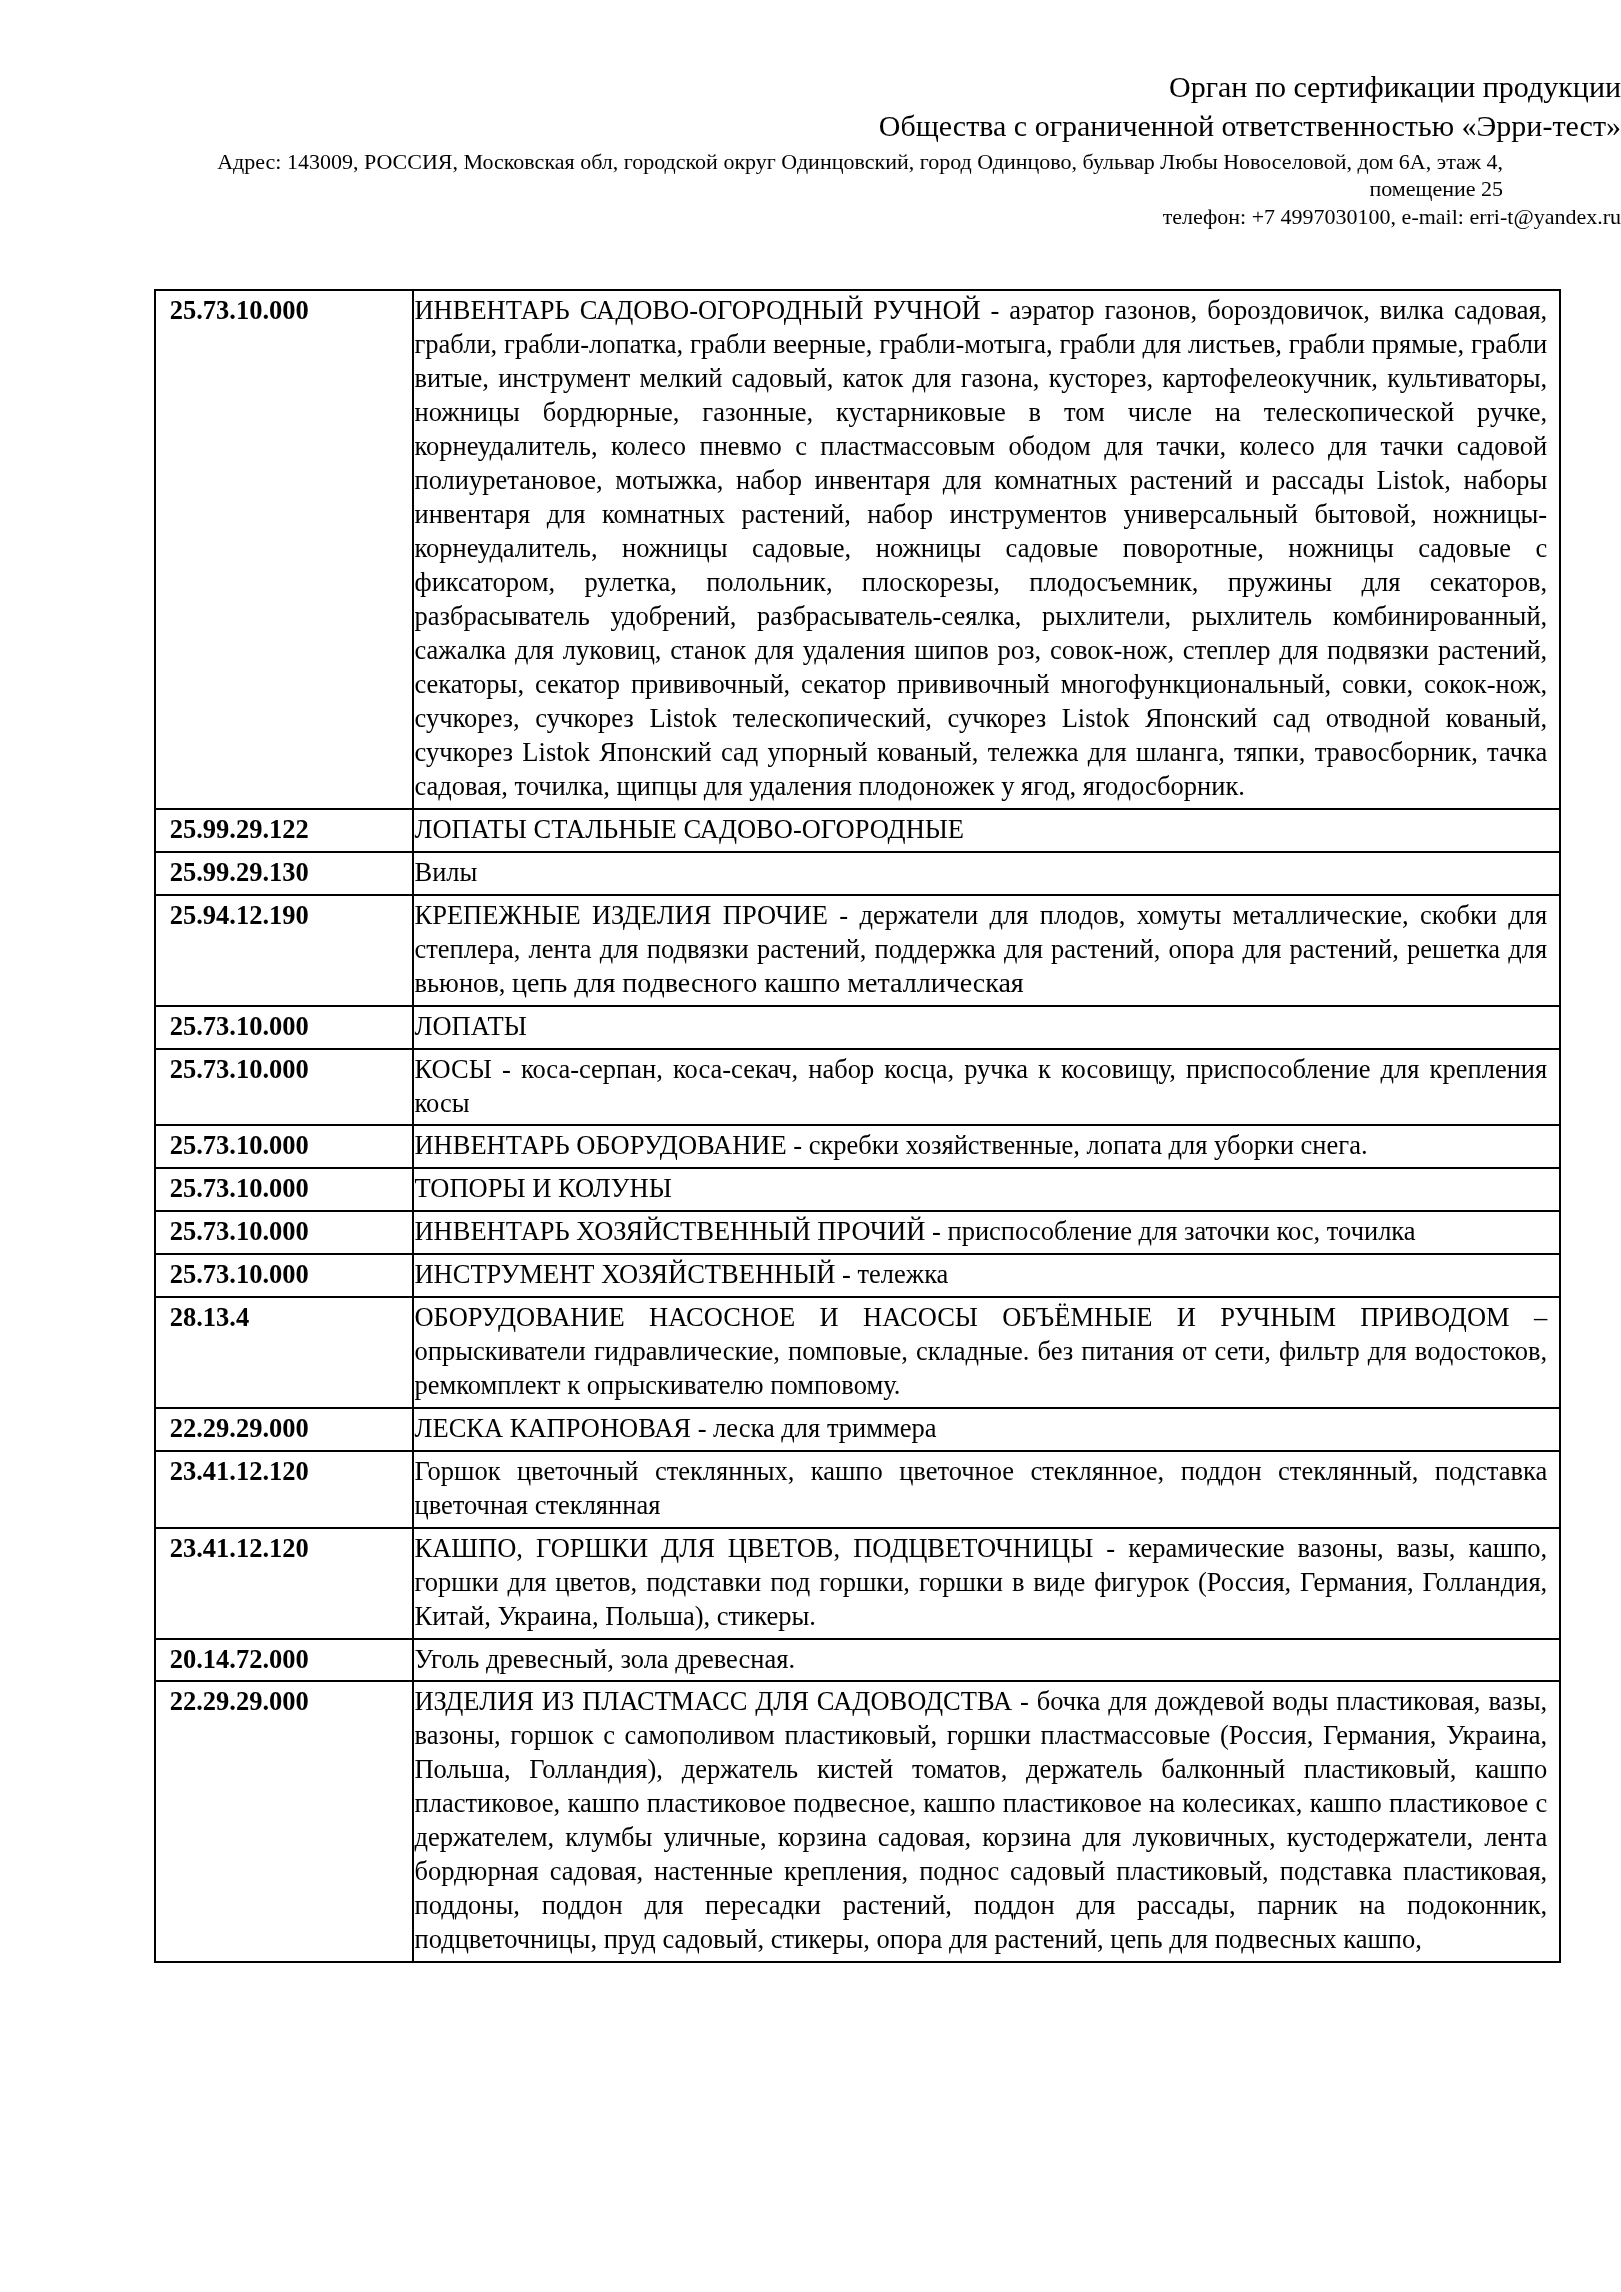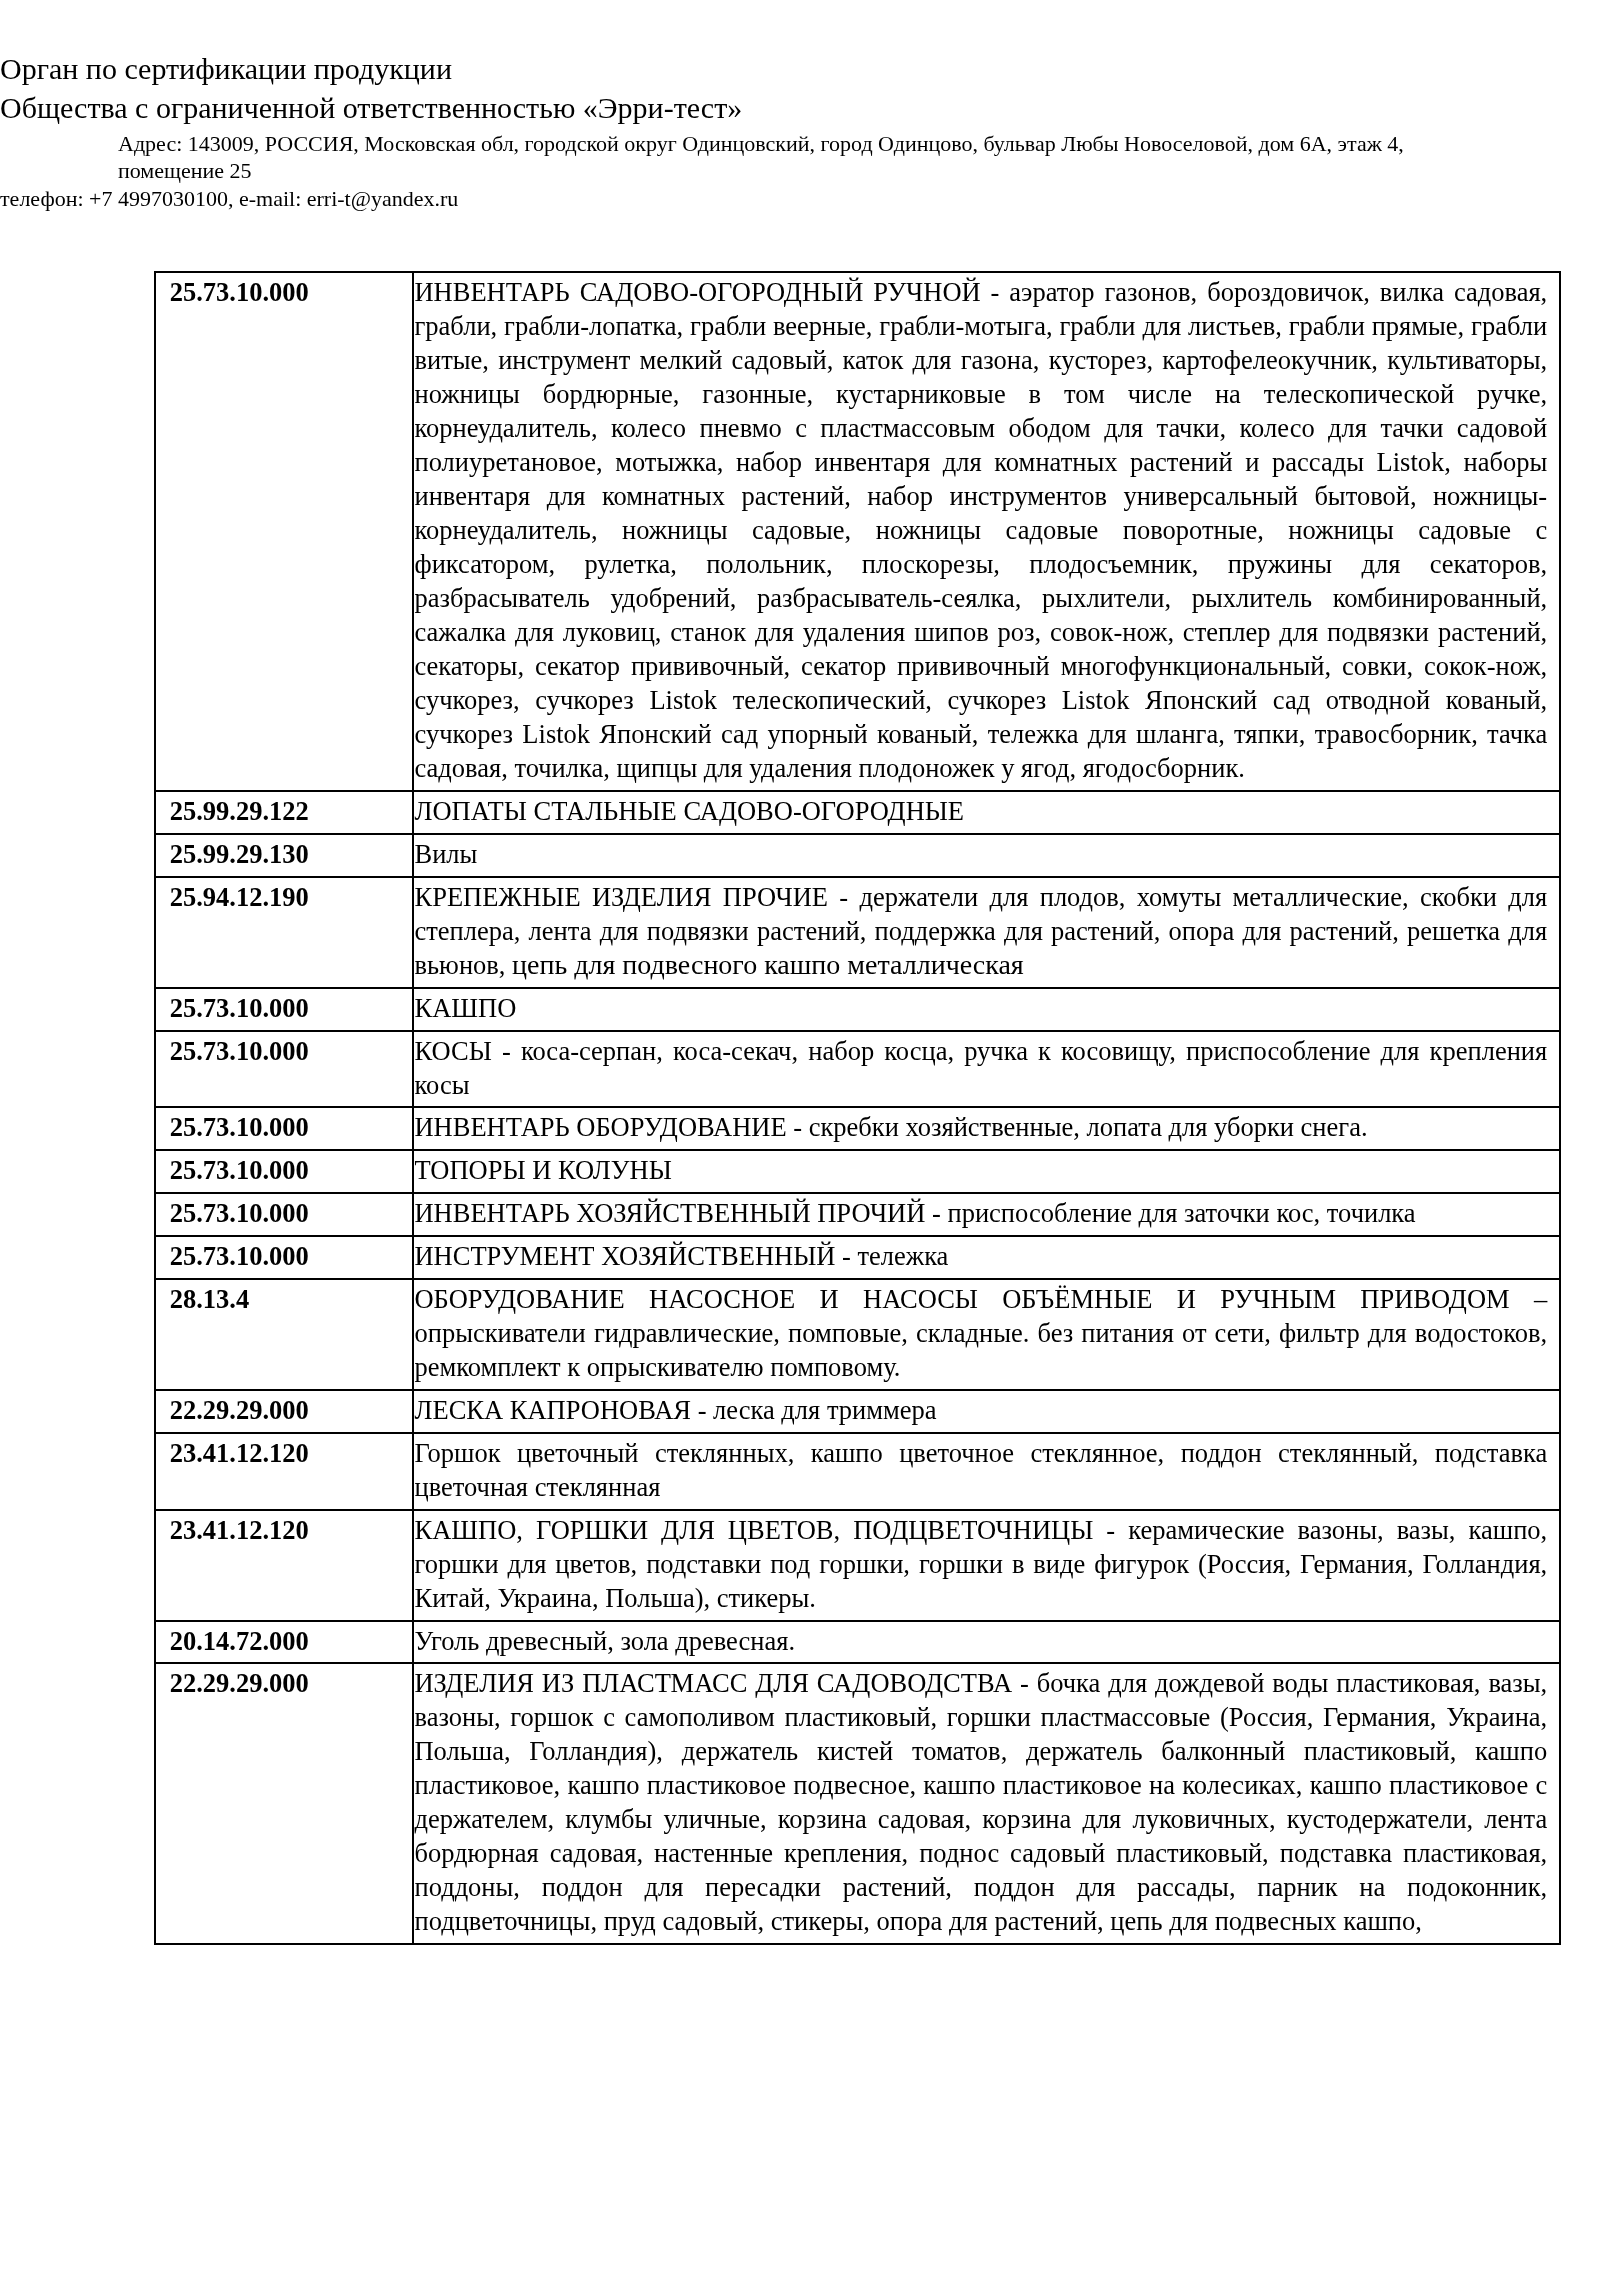--- a/index.html
+++ b/index.html
@@ -10,22 +10,22 @@
   .page {
     position: relative;
     width: 1621px;
     height: 2293px;
     background: #ffffff;
     font-family: "Liberation Serif", "DejaVu Serif", serif;
     color: #000000;
     overflow: hidden;
   }
   .doc-header {
-    padding-top: 49px;
-    text-align: left;
+    padding-top: 67px;
+    text-align: right;
   }
   .doc-header .h-main {
     font-size: 30px;
     line-height: 39px;
   }
   .doc-header .h-sub {
     font-size: 22px;
     line-height: 27.4px;
   }
   .doc-header .h-sub.address {
@@ -90,21 +90,21 @@
     <td class="desc-cell"><span class="title"></span><span class="sep"></span><span class="items">Вилы</span><span class="items-small"></span></td>
   </tr>
 
   <tr>
     <td class="code-cell">25.94.12.190</td>
     <td class="desc-cell"><span class="title">КРЕПЕЖНЫЕ ИЗДЕЛИЯ ПРОЧИЕ</span><span class="sep"> - </span><span class="items">держатели для плодов, хомуты металлические, скобки для степлера, лента для подвязки растений, поддержка для растений, опора для растений, решетка для вьюнов, </span><span class="items-small">цепь для подвесного кашпо металлическая</span></td>
   </tr>
 
   <tr>
     <td class="code-cell">25.73.10.000</td>
-    <td class="desc-cell"><span class="title">КАШПО</span><span class="sep"></span><span class="items"></span><span class="items-small"></span></td>
+    <td class="desc-cell"><span class="title">ЛОПАТЫ</span><span class="sep"></span><span class="items"></span><span class="items-small"></span></td>
   </tr>
 
   <tr>
     <td class="code-cell">25.73.10.000</td>
     <td class="desc-cell"><span class="title">КОСЫ</span><span class="sep"> - </span><span class="items">коса-серпан, коса-секач, набор косца, ручка к косовищу, приспособление для крепления косы</span><span class="items-small"></span></td>
   </tr>
 
   <tr>
     <td class="code-cell">25.73.10.000</td>
     <td class="desc-cell"><span class="title">ИНВЕНТАРЬ ОБОРУДОВАНИЕ</span><span class="sep"> - </span><span class="items">скребки хозяйственные, лопата для уборки снега.</span><span class="items-small"></span></td>

